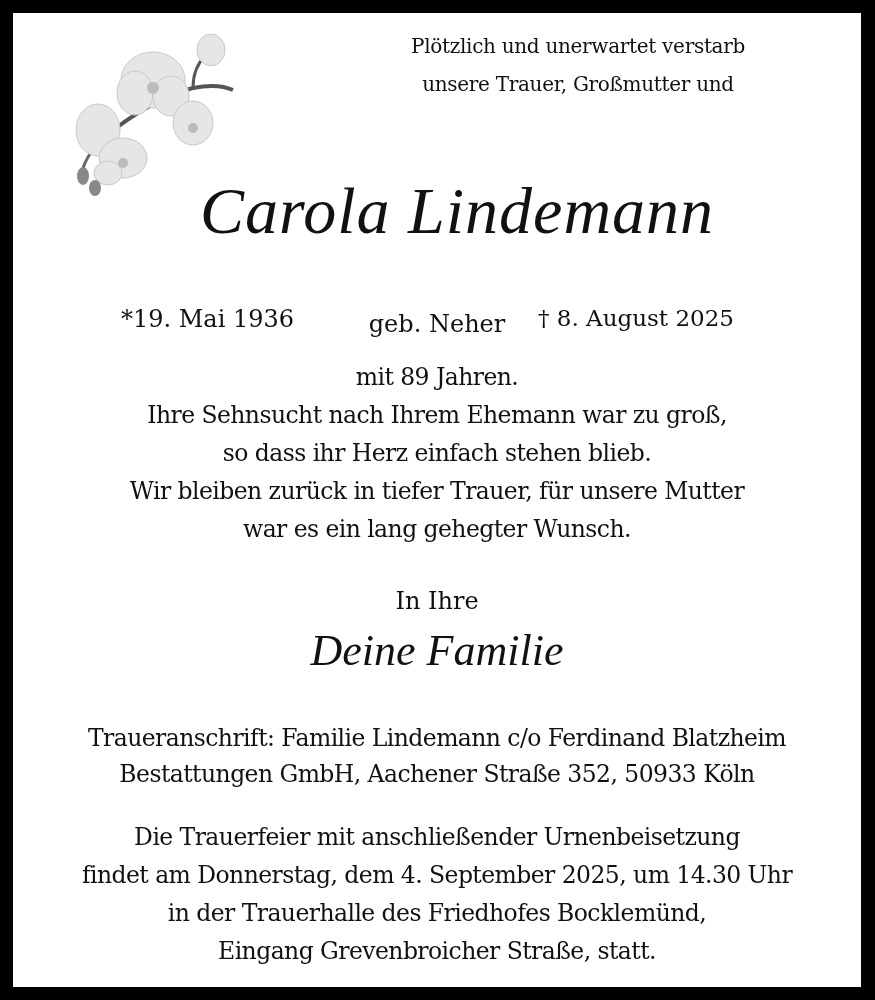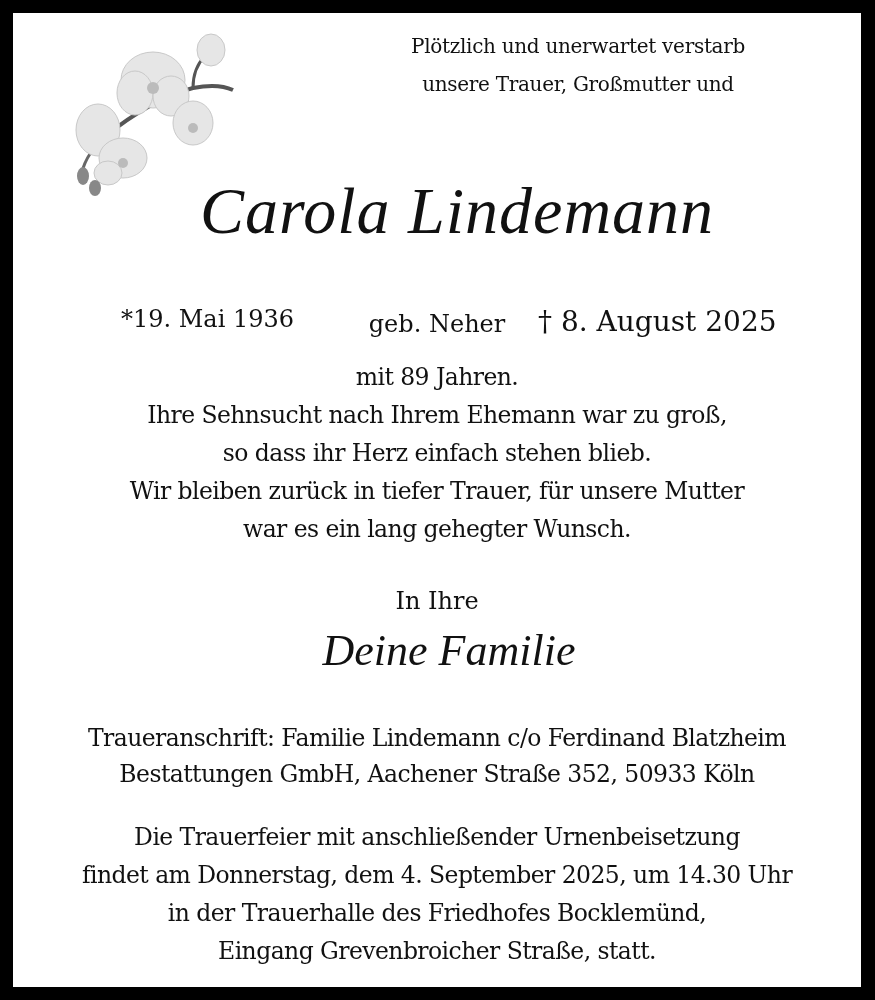--- a/index.html
+++ b/index.html
@@ -44,30 +44,30 @@
   <div class="intro serif">
     <div>Plötzlich und unerwartet verstarb</div>
     <div>unsere Trauer, Großmutter und</div>
   </div>
 
   <div class="line script name">Carola Lindemann</div>
 
   <div class="line serif" style="top:256px;font-size:24px;margin-top:41px;">geb. Neher</div>
 
   <div class="serif" style="position:absolute;left:108px;top:292px;font-size:24px;">*19. Mai 1936</div>
-  <div class="serif" style="position:absolute;left:525px;top:292px;font-size:28px;">† 8. August 2025</div>
+  <div class="serif" style="position:absolute;left:525px;top:292px;font-size:23px;">† 8. August 2025</div>
 
   <div class="line serif body-text" style="top:345px;">mit 89 Jahren.</div>
   <div class="line serif body-text" style="top:383px;">Ihre Sehnsucht nach Ihrem Ehemann war zu groß,</div>
   <div class="line serif body-text" style="top:421px;">so dass ihr Herz einfach stehen blieb.</div>
   <div class="line serif body-text" style="top:459px;">Wir bleiben zurück in tiefer Trauer, für unsere Mutter</div>
   <div class="line serif body-text" style="top:497px;">war es ein lang gehegter Wunsch.</div>
 
   <div class="line serif" style="top:574px;font-size:24px;">In Ihre</div>
-  <div class="line script" style="top:612px;font-size:44px;padding-left:12px;">Deine Familie</div>
+  <div class="line script" style="top:612px;font-size:44px;">Deine Familie</div>
 
   <div class="line serif body-text" style="top:706px;">Traueranschrift: Familie Lindemann c/o Ferdinand Blatzheim</div>
   <div class="line serif body-text" style="top:742px;">Bestattungen GmbH, Aachener Straße 352, 50933 Köln</div>
 
   <div class="line serif body-text" style="top:805px;">Die Trauerfeier mit anschließender Urnenbeisetzung</div>
   <div class="line serif body-text" style="top:843px;">findet am Donnerstag, dem 4. September 2025, um 14.30 Uhr</div>
   <div class="line serif body-text" style="top:881px;">in der Trauerhalle des Friedhofes Bocklemünd,</div>
   <div class="line serif body-text" style="top:919px;">Eingang Grevenbroicher Straße, statt.</div>
 </div>
 

